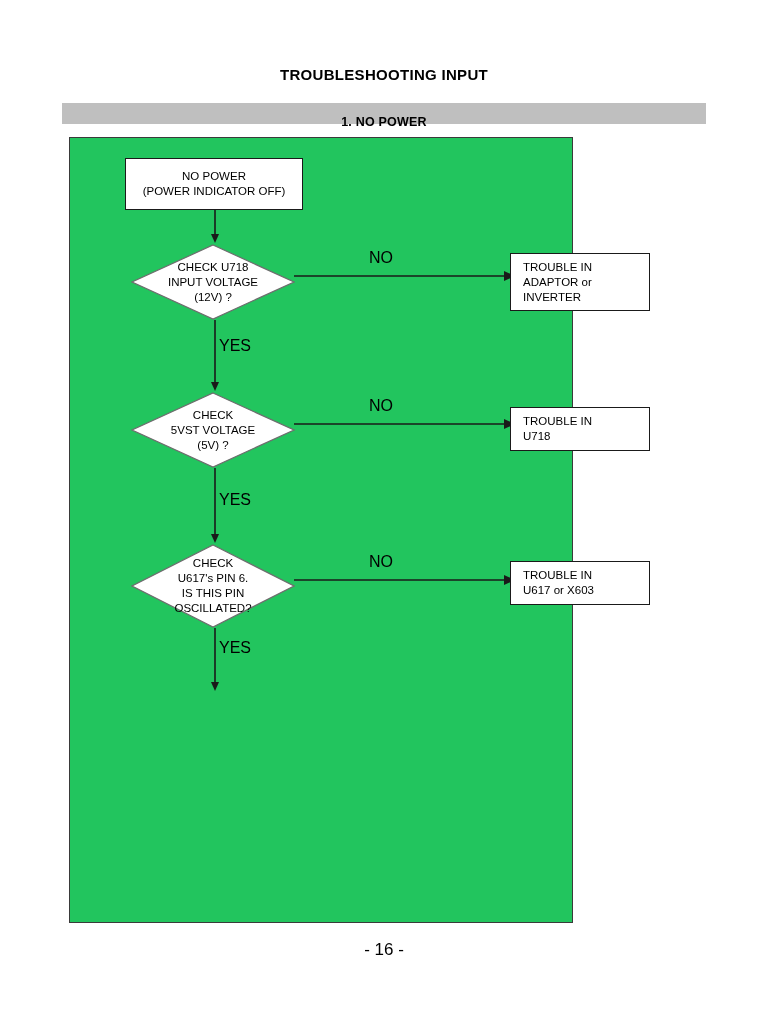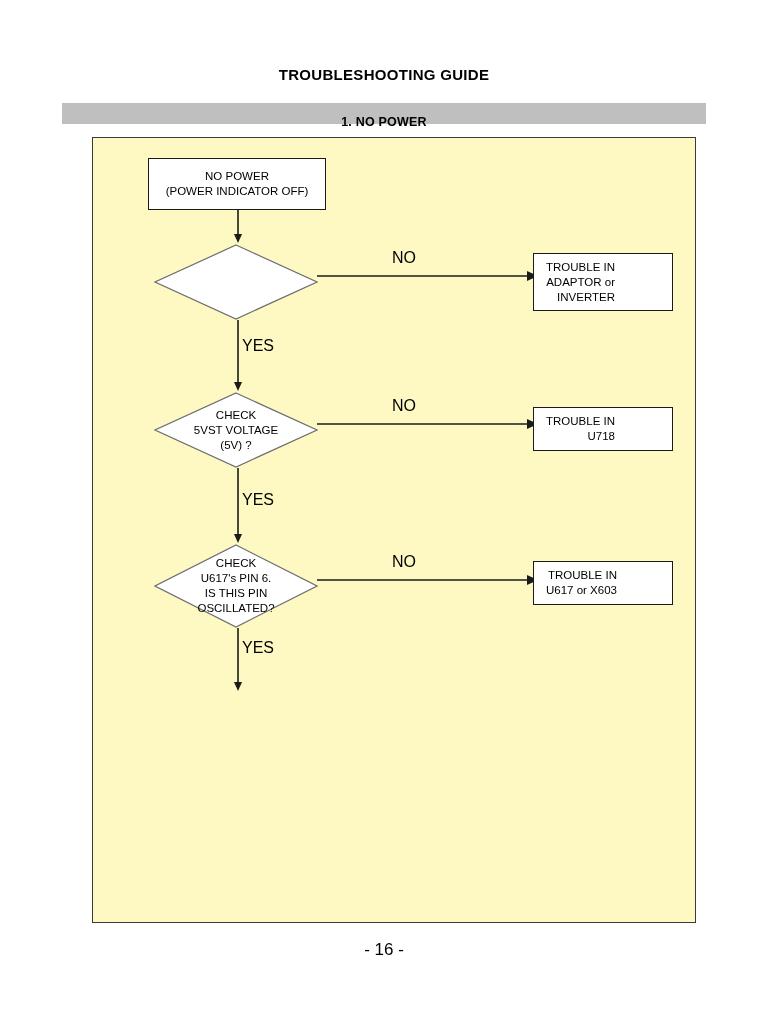--- a/index.html
+++ b/index.html
@@ -45,26 +45,25 @@
     font-weight: bold;
     letter-spacing: 0.2px;
     margin-top: 16px;
   }
 
   
   .frame {
     position: absolute;
     left: 69px;
     top: 137px;
-    width: 604px;
+    width: 504px;
     height: 786px;
     border: 1.4px solid #3a3a3a;
     box-sizing: border-box;
-    background: #fef9c3;
-    margin-left: 23px;
+    background: #22c55e;
   }
 
   
   .chart {
     position: absolute;
     left: 0;
     top: 0;
     width: 100%;
     height: 100%;
   }
@@ -79,21 +78,21 @@
     line-height: 15px;
   }
 
   
   .rect {
     border: 1.4px solid #1a1a1a;
     background: #ffffff;
   }
   .rect .txt { text-align: center; white-space: pre-line; }
   .rect.left-text { justify-content: flex-start; }
-  .rect.left-text .txt { text-align: right; padding-left: 12px; }
+  .rect.left-text .txt { text-align: left; padding-left: 12px; }
 
   
   .diamond {
     background: transparent;
   }
   .diamond .shape {
     position: absolute;
     left: 0; top: 0;
     width: 100%; height: 100%;
   }
@@ -123,21 +122,21 @@
     left: 0;
     top: 940px;
     width: 768px;
     text-align: center;
     font-size: 17px;
   }
 </style>
 </head>
 <body>
 
-<div class="page-title">TROUBLESHOOTING GUIDE</div>
+<div class="page-title">TROUBLESHOOTING INPUT</div>
 
 <div class="section-bar">
   <span class="section-bar-label">1. NO POWER</span>
 </div>
 
 <div class="frame">
   <div class="chart">
 
     <div class="node rect" style="left:55px; top:20px; width:178px; height:52px;">
       <span class="txt">NO POWER
@@ -146,20 +145,23 @@
 
     <svg class="conn" style="left:139px; top:72px; width:12px; height:34px;" viewBox="0 0 12 34">
       <line x1="6" y1="0" x2="6" y2="26" stroke="#1a1a1a" stroke-width="1.6"></line>
       <polygon points="6,33 2,24 10,24" fill="#1a1a1a"></polygon>
     </svg>
 
     <div class="node diamond" style="left:61px; top:106px; width:164px; height:76px;">
       <svg class="shape" viewBox="0 0 164 76" preserveAspectRatio="none">
         <polygon points="82,1 163,38 82,75 1,38" fill="#ffffff" stroke="#6e6e6e" stroke-width="1.2"></polygon>
       </svg>
+      <span class="txt">CHECK U718
+INPUT VOLTAGE
+(12V) ?</span>
     </div>
 
     <svg class="conn" style="left:224px; top:130px; width:222px; height:16px;" viewBox="0 0 222 16">
       <line x1="0" y1="8" x2="212" y2="8" stroke="#1a1a1a" stroke-width="1.6"></line>
       <polygon points="221,8 210,3 210,13" fill="#1a1a1a"></polygon>
     </svg>
     <span class="edge-label" style="left:299px; top:113px;">NO</span>
 
     <div class="node rect left-text" style="left:440px; top:115px; width:140px; height:58px;">
       <span class="txt">TROUBLE IN

